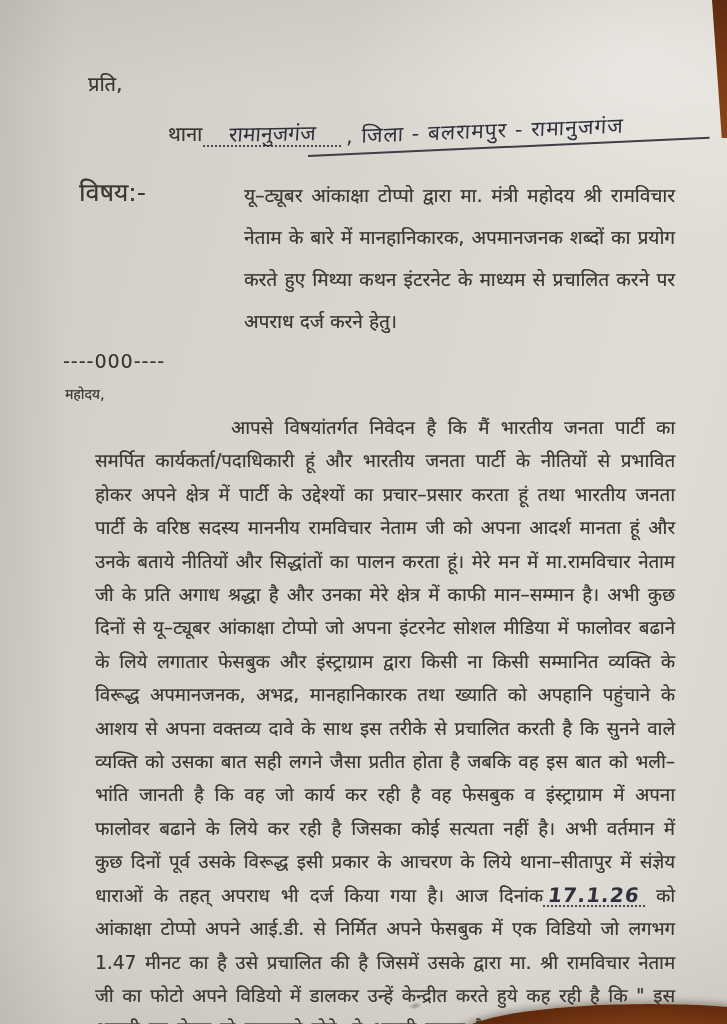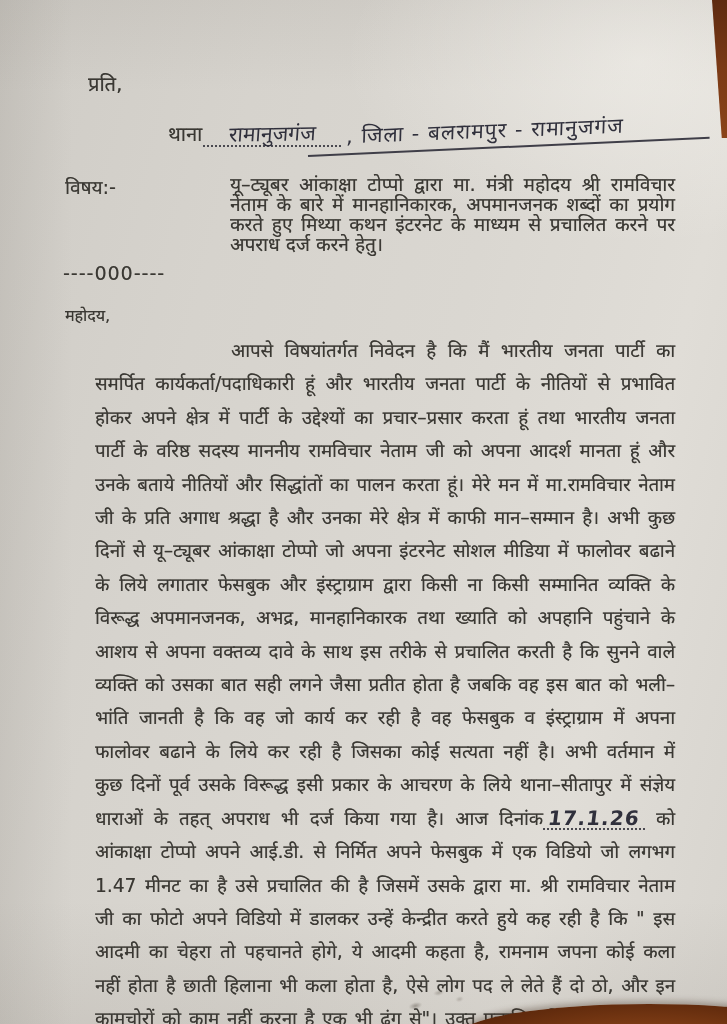--- a/index.html
+++ b/index.html
@@ -36,24 +36,24 @@
   .district-hand{
     font-size:21px;color:#30303c;text-shadow:none;
     display:inline-block;transform:rotate(-2.2deg) skewX(-4deg);
     margin-left:4px;position:relative;top:-3px;letter-spacing:1px;
   }
   .hand-line{
     position:absolute;left:140px;top:36px;width:402px;height:2px;
     background:#3f3e48;transform:rotate(-2.6deg);transform-origin:left center;
   }
   .subject-row{display:flex;margin-top:24px;}
-  .subject-label{width:165px;flex:none;font-size:19px;margin-left:2px;}
-  .subject-text{flex:1;font-size:19px;line-height:20px;text-align:justify;}
+  .subject-label{width:165px;flex:none;font-size:25px;margin-left:16px;}
+  .subject-text{flex:1;font-size:19px;line-height:42px;text-align:justify;}
   .divider{ text-align:left;margin-top:8px;font-size:19px;letter-spacing:1px;}
-  .salutation{margin-top:20px;margin-left:2px;font-size:16px;}
+  .salutation{margin-top:12px;margin-left:2px;font-size:14px;}
   .body-para{
     margin:8px 0 0 32px;width:580px;
     font-size:18.6px;line-height:33.4px;
     text-align:justify;text-indent:136px;
     word-spacing:1.5px;
   }
   .date-blank{
     display:inline-block;border-bottom:2px dotted #4a4950;
     padding:0 5px;line-height:1;text-indent:0;
   }

